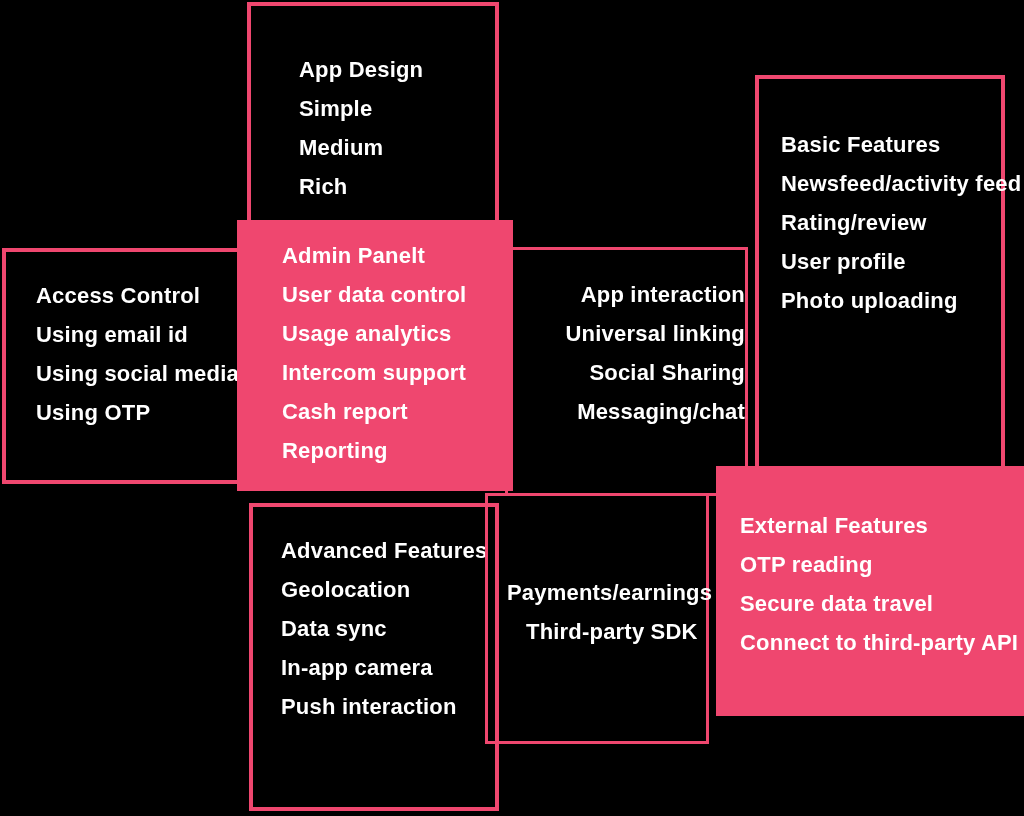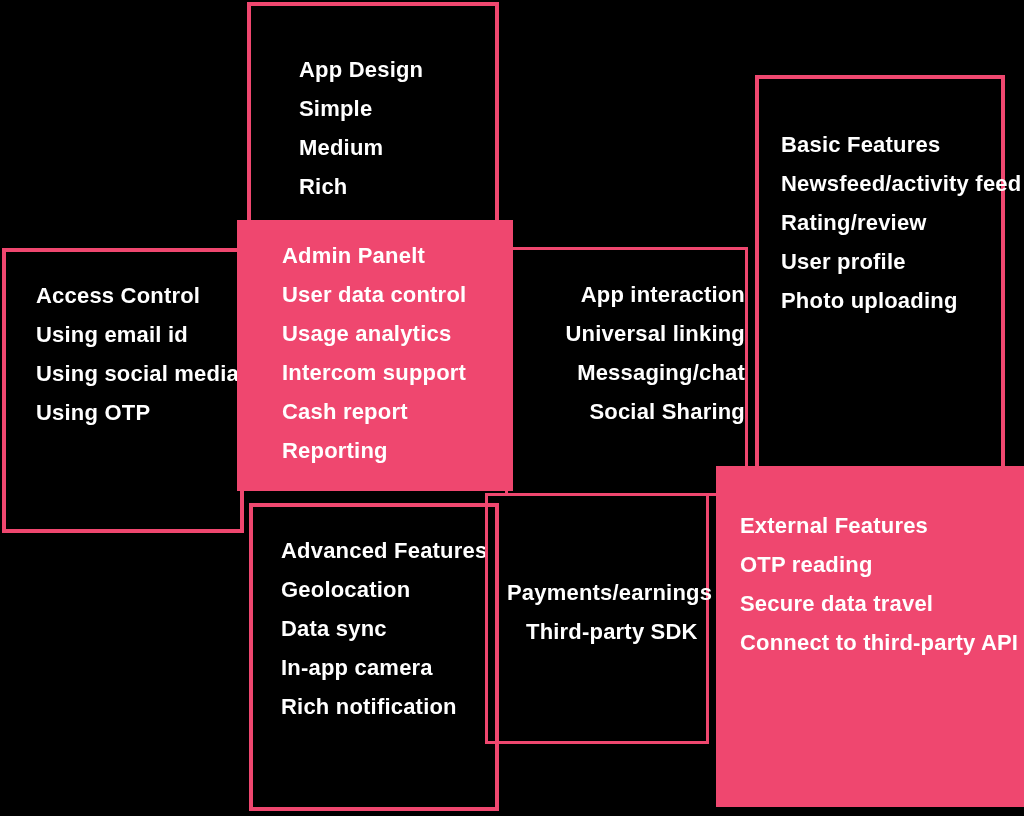--- a/index.html
+++ b/index.html
@@ -16,28 +16,28 @@
   .box{position:absolute;box-sizing:border-box;z-index:1;}
   .outlined{border:4px solid var(--pink);}
   .outlined.thin{border-width:3px;}
   .solid{background:var(--pink);z-index:2;}
   .bt,.line{
     font-size:22px;line-height:39px;font-weight:700;
     color:var(--text);white-space:nowrap;letter-spacing:0.2px;
   }
   
   #b-app-design       {left:247px;top:2px;  width:252px;height:240px;padding:44px 0 0 48px;}
-  #b-access-control   {left:2px;  top:248px;width:242px;height:285px;padding:24px 0 0 30px;}
+  #b-access-control   {left:2px;  top:248px;width:242px;height:236px;padding:24px 0 0 30px;}
   #b-admin-panel      {left:237px;top:220px;width:276px;height:271px;padding:16px 0 0 45px;}
   #b-app-interaction  {left:505px;top:247px;width:243px;height:249px;padding:25px 0 0 33px;text-align:right;}
   #b-basic-features   {left:719px;top:75px; width:250px;height:400px;padding:46px 0 0 22px;margin-left:36px;}
   #b-advanced-features{left:249px;top:503px;width:250px;height:308px;padding:24px 0 0 28px;}
   #b-payments         {left:485px;top:493px;width:224px;height:251px;padding:77px 0 0 19px;}
   #b-payments .line   {padding-left:19px;}
-  #b-external-features{left:716px;top:466px;width:308px;height:341px;padding:40px 0 0 24px;}
+  #b-external-features{left:716px;top:466px;width:308px;height:250px;padding:40px 0 0 24px;}
 </style>
 </head>
 <body>
 
 <div class="stage">
 
   <div class="box outlined" id="b-app-design">
     <div class="bt">App Design</div>
     <div class="bi">
         <div class="line">Simple</div>
@@ -52,42 +52,42 @@
         <div class="line">Using email id</div>
         <div class="line">Using social media</div>
         <div class="line">Using OTP</div>
       </div>
   </div>
 
   <div class="box outlined thin" id="b-app-interaction">
     <div class="bt">App interaction</div>
     <div class="bi">
         <div class="line">Universal linking</div>
+        <div class="line">Social Sharing</div>
         <div class="line">Messaging/chat</div>
-        <div class="line">Social Sharing</div>
       </div>
   </div>
 
   <div class="box outlined" id="b-basic-features">
     <div class="bt">Basic Features</div>
     <div class="bi">
         <div class="line">Newsfeed/activity feed</div>
         <div class="line">Rating/review</div>
         <div class="line">User profile</div>
         <div class="line">Photo uploading</div>
       </div>
   </div>
 
   <div class="box outlined" id="b-advanced-features">
     <div class="bt">Advanced Features</div>
     <div class="bi">
         <div class="line">Geolocation</div>
         <div class="line">Data sync</div>
         <div class="line">In-app camera</div>
-        <div class="line">Rich notification</div>
+        <div class="line">Push interaction</div>
       </div>
   </div>
 
   <div class="box outlined thin" id="b-payments">
     <div class="bt">Payments/earnings</div>
     <div class="bi">
         <div class="line">Third-party SDK</div>
       </div>
   </div>
 

